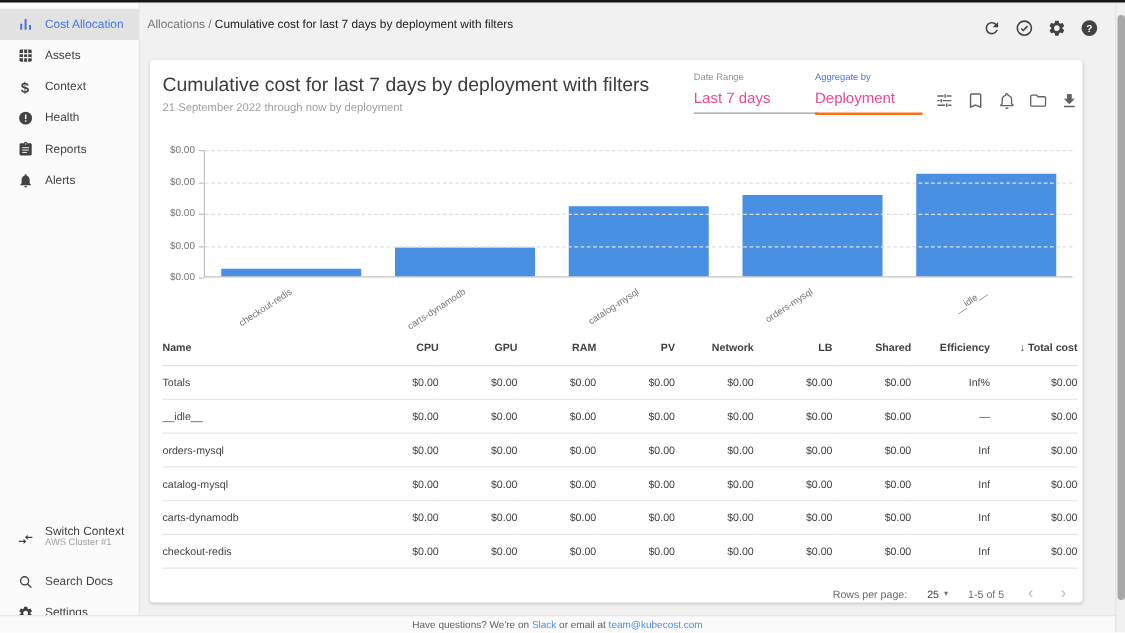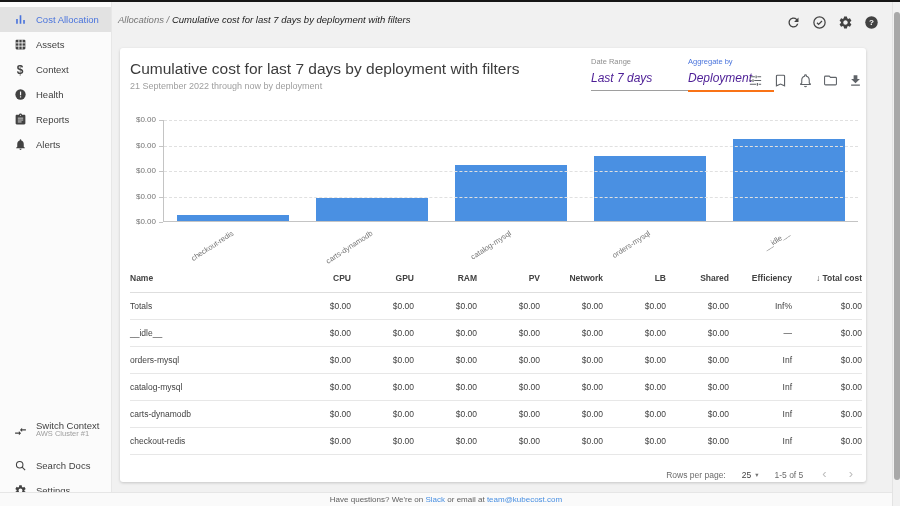--- a/index.html
+++ b/index.html
@@ -17,37 +17,37 @@
   .nav-item .nlabel { position:absolute; left:36px; font-size:9.5px; color:#3f3f3f; white-space:nowrap; }
   .nav-item.selected { background:#e2e2e2; }
   .nav-item.selected .nlabel { color:#4a74dc; }
   .nav-item.selected .nico { color:#4a74dc; }
   .nico svg { width:13px; height:13px; display:block; }
   .icon-dollar { font-size:12px; font-weight:bold; color:#424242; }
   .nav-bottom-item { position:absolute; left:0; width:100%;padding-left:21px; }
   .sub-label { position:absolute; left:36px; top:12px; font-size:7.5px; color:#9e9e9e; white-space:nowrap; }
 
   
-  #breadcrumb { position:absolute; left:118px; top:14px; font-size:9.5px; color:#757575; z-index:6;font-style:italic; }
+  #breadcrumb { position:absolute; left:118px; top:14px; font-size:9.5px; color:#757575; z-index:6; }
   #breadcrumb .crumb-page { color:#212121; }
   #topbar-icons { position:absolute; left:786px; top:15px; display:flex; gap:11px; z-index:6; }
   #topbar-icons .tico { width:15px; height:15px; color:#424242; cursor:pointer; }
   #topbar-icons svg { width:15px; height:15px; display:block; }
 
   
   #card { position:absolute; left:120px; top:48px; width:746px; height:434px; background:#ffffff; border-radius:3px; box-shadow:0 1px 3px rgba(0,0,0,0.18); z-index:4; }
   #report-title { position:absolute; left:10px; top:12px; font-size:15.5px; color:#3c3c3c; }
   #report-subtitle { position:absolute; left:10px; top:33px; font-size:9px; color:#9e9e9e; }
 
-  .field { position:absolute; top:9px;margin-left:36px; }
+  .field { position:absolute; top:9px; }
   #date-range-field { left:435px; width:100px; }
   #aggregate-field { left:532px; width:86px; }
   .field-label { font-size:7.5px; color:#8f8f8f; margin-bottom:5px; }
   #aggregate-field .field-label { color:#4a74dc; }
-  .field-value { font-size:12px; color:#4c1d95; padding-bottom:5px;font-style:italic; }
+  .field-value { font-size:12px; color:#ec4899; padding-bottom:5px; }
   #date-range-field .field-value { border-bottom:1px solid #9e9e9e; }
   #aggregate-field .field-value { border-bottom:2px solid #f97316; }
 
   #card-toolbar { position:absolute; left:628px; top:25px; display:flex; gap:10px; }
   #card-toolbar .cico { width:15px; height:15px; color:#5f6368; cursor:pointer; }
   #card-toolbar svg { width:15px; height:15px; display:block; }
 
   
   #plot { position:absolute; left:43px; top:72px; width:695px; height:102px; border-left:1px solid #c4c4c4; border-bottom:1px solid #c4c4c4; }
   .gridline { position:absolute; left:0; width:100%; height:0; border-top:1px dashed #e0e0e0; }

